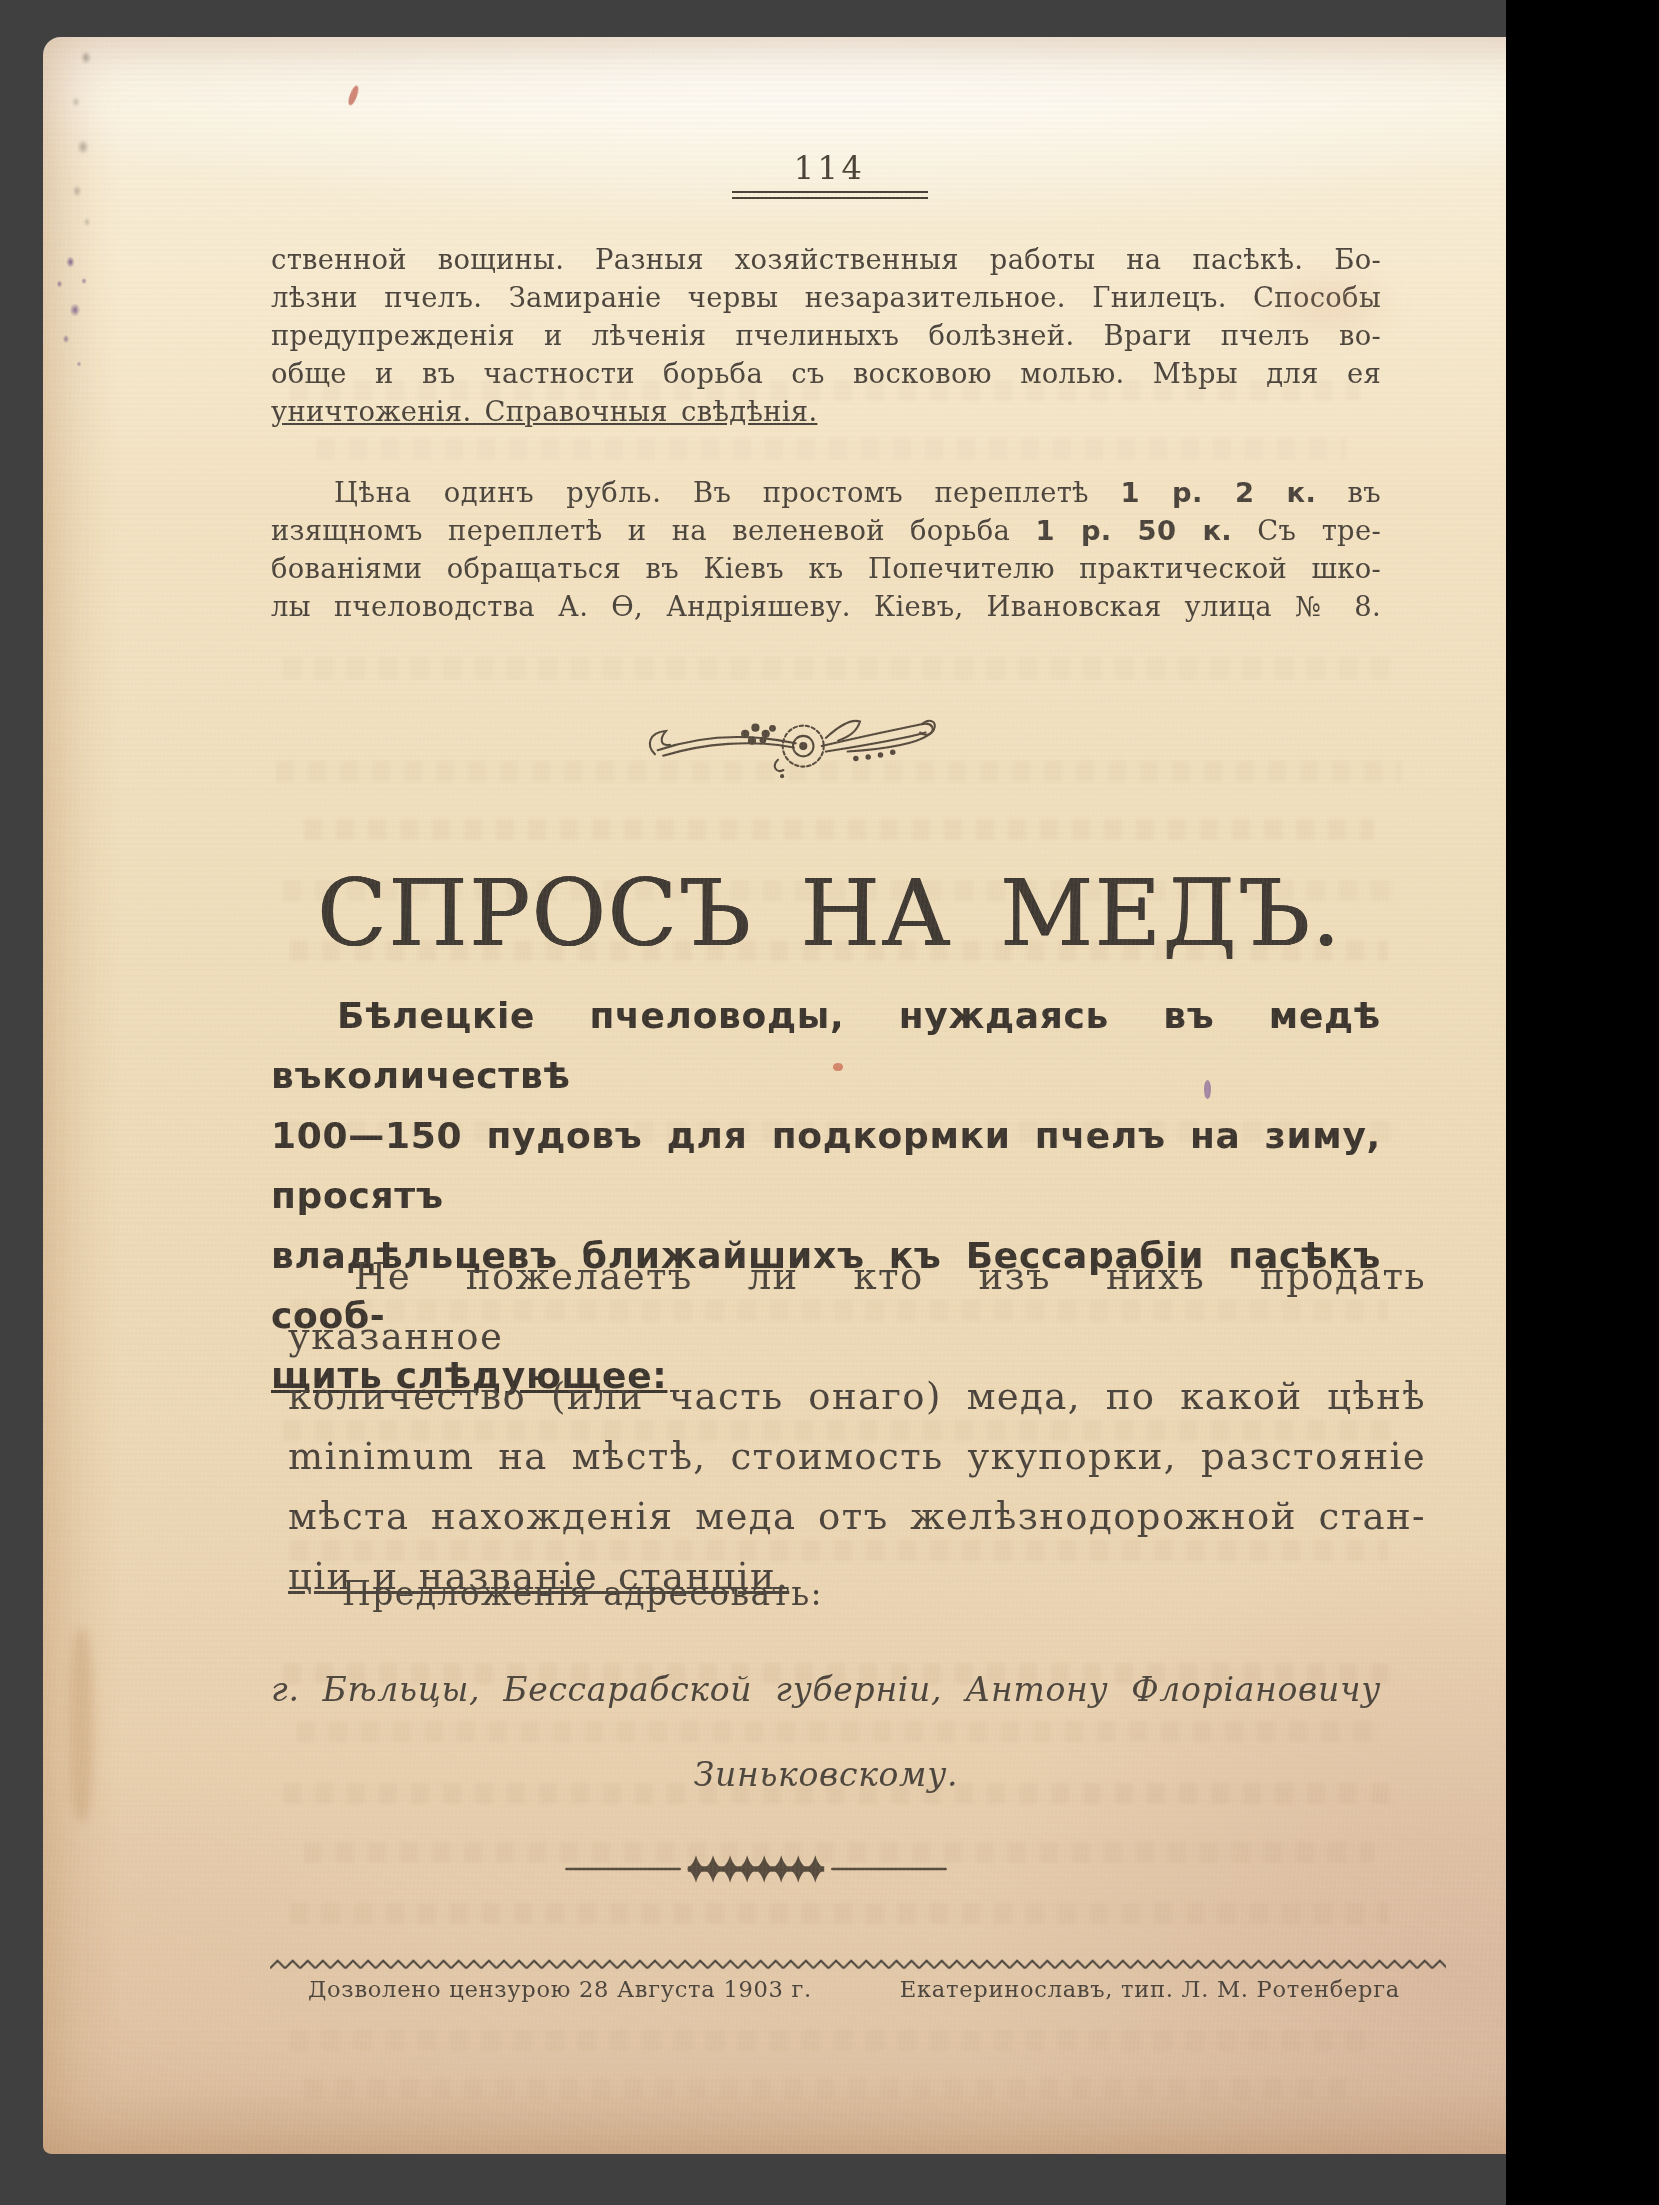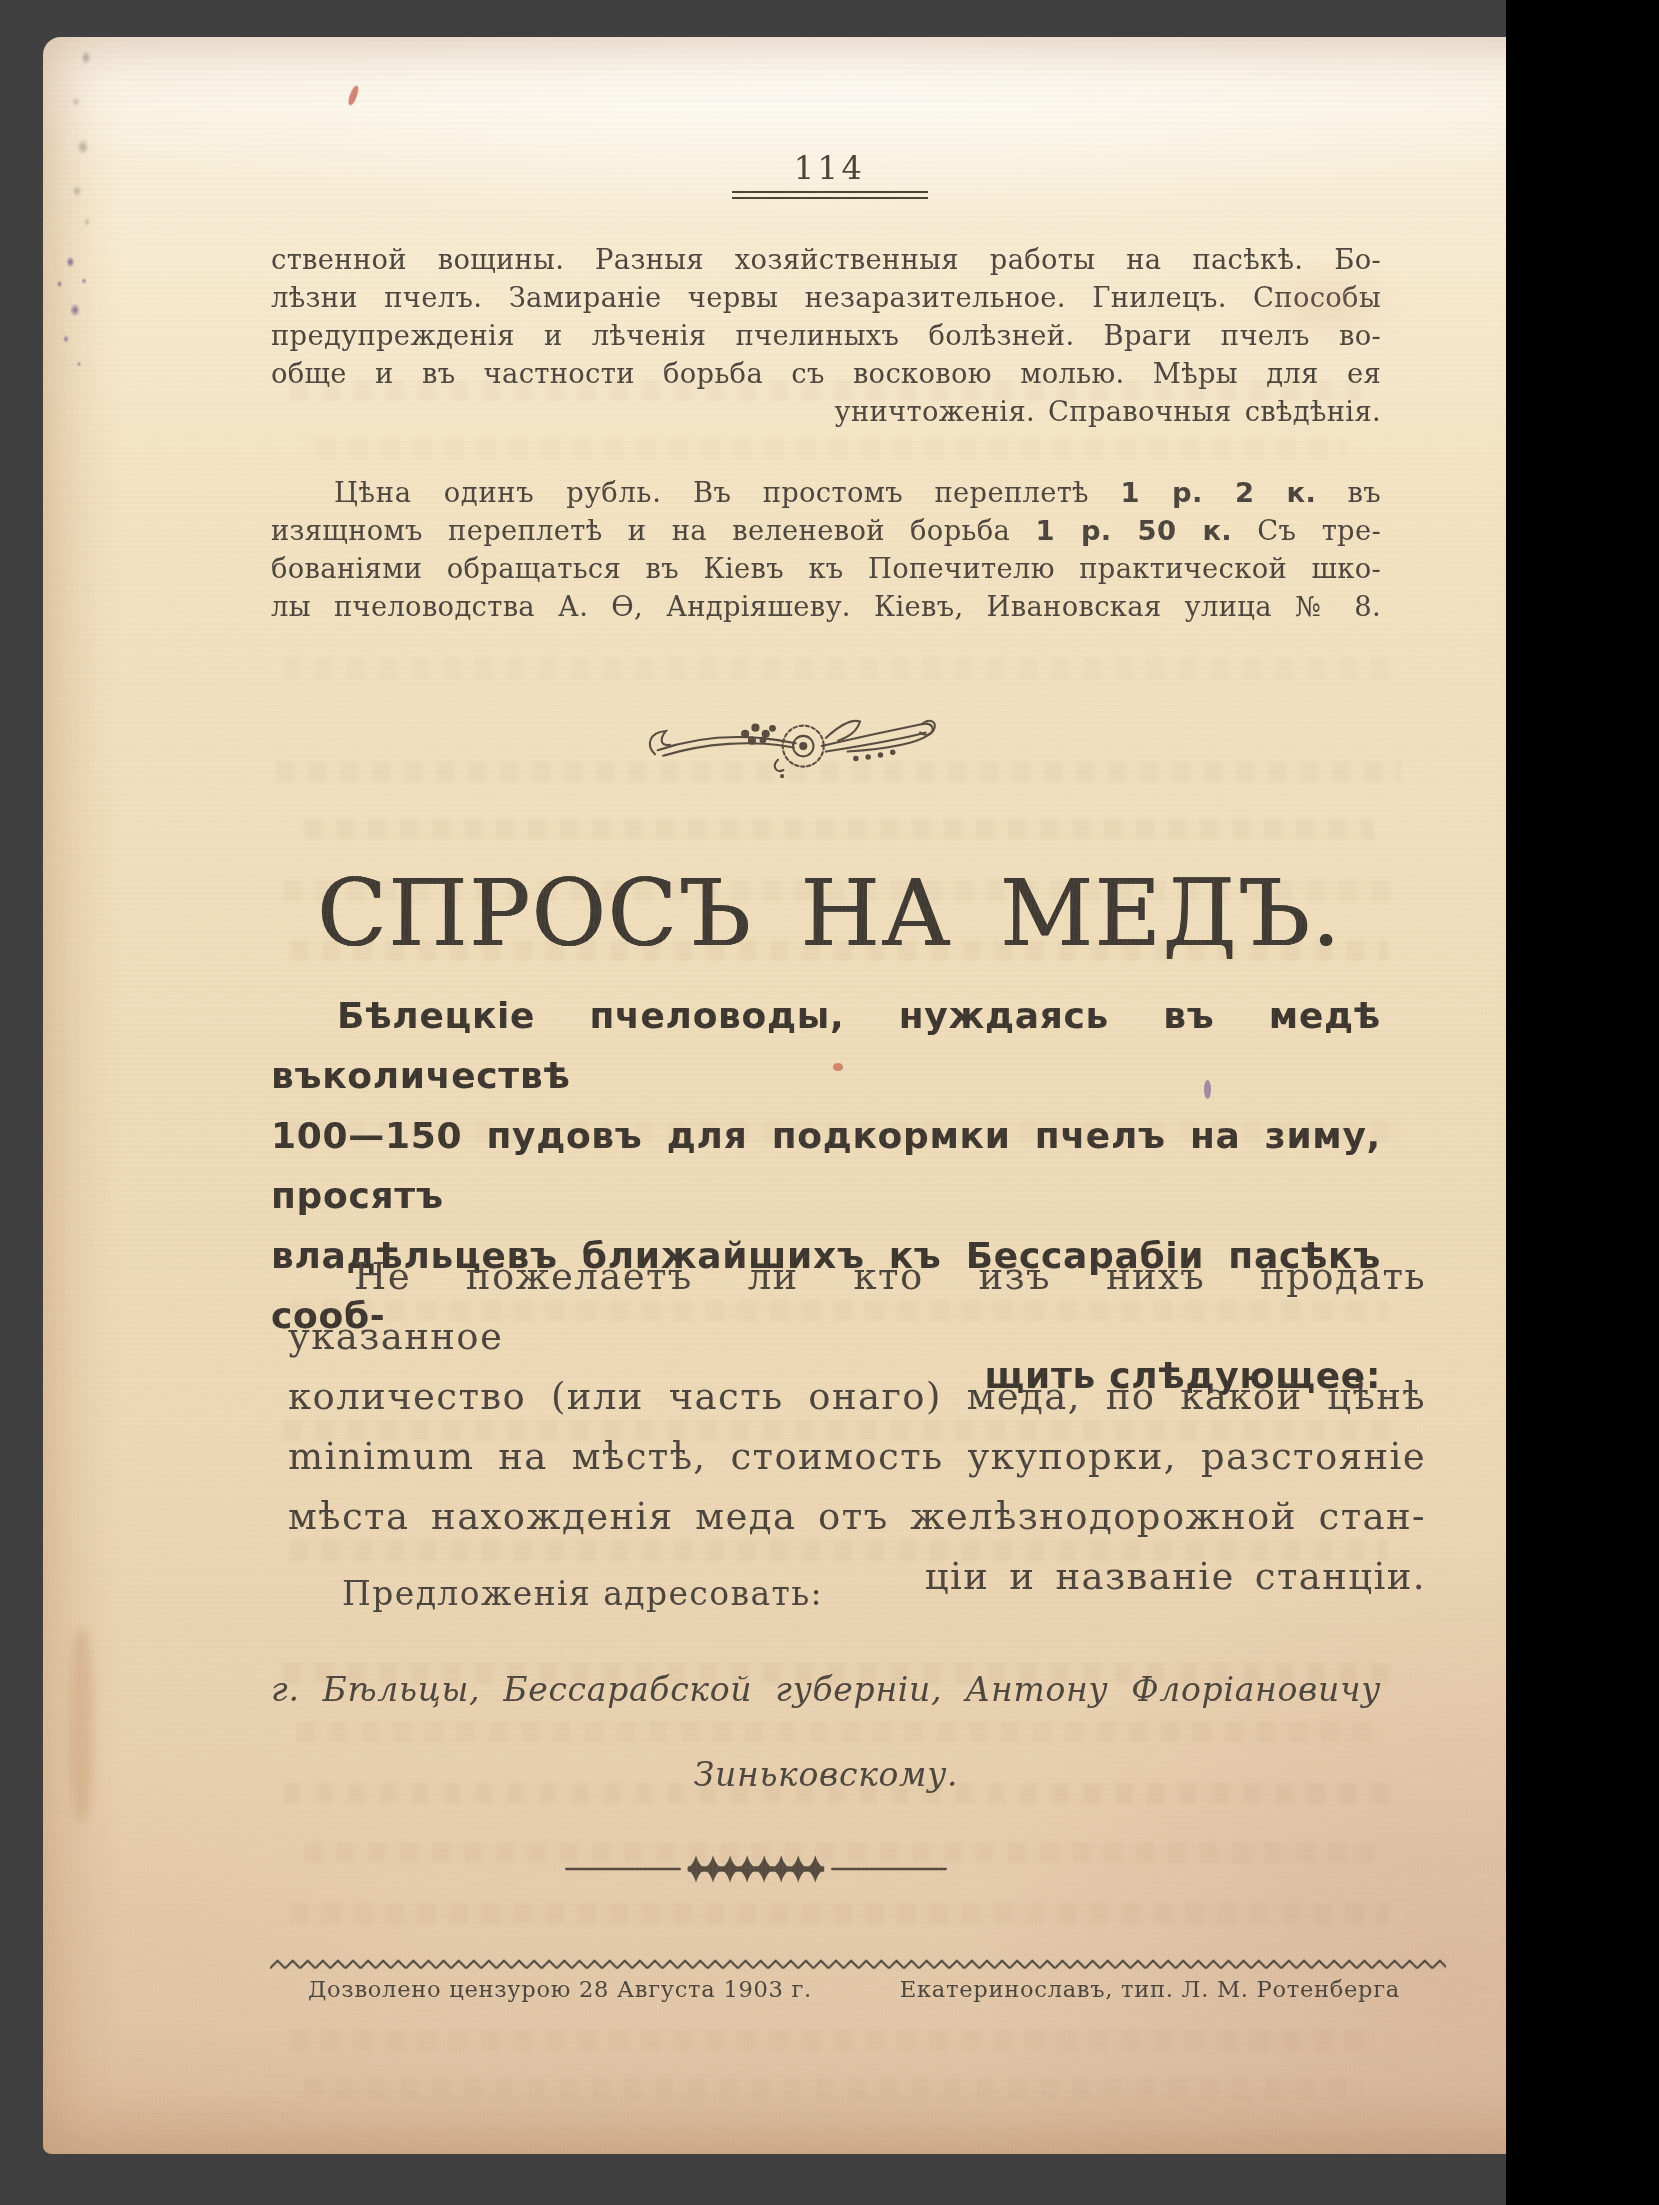--- a/index.html
+++ b/index.html
@@ -16,21 +16,21 @@
                      inset -22px -30px 89px rgba(168,112,82,.26),
                      inset 18px 0 62px rgba(196,152,102,.16);}
   .grain{position:absolute;inset:0;border-radius:inherit;pointer-events:none;opacity:.75;
          background-image:
            repeating-linear-gradient(0deg, rgba(176,136,88,.035) 0 2.1px, transparent 2.1px 5.5px),
            repeating-linear-gradient(94deg, rgba(255,255,255,.05) 0 1.4px, transparent 1.4px 4.1px);}
   
   .abs{position:absolute;}
   .col{left:228px;width:1110px;}
   .jl{text-align:justify;text-align-last:justify;}
-  .ll{text-align:right;}
+  .ll{text-align:left;text-decoration:underline;}
   .cl{text-align:center;font-style:italic;}
   .pageno{top:112px;left:0;width:100%;text-align:center;font-size:32px;letter-spacing:3.4px;color:#4a4136;}
   .pagerule{width:196px;height:4.1px;margin:4.1px auto 0;
             border-top:2.7px solid #4a4136;border-bottom:2.1px solid #4a4136;}
   .intro{top:204px;font-size:27.4px;line-height:38px;letter-spacing:0.3px;word-spacing:4.1px;color:#4b443c;}
   .price{top:437px;font-size:27.4px;line-height:38px;letter-spacing:0.3px;word-spacing:4.1px;color:#4b443c;}
   .price .ind{text-indent:63px;}
   .price b.lead{font-weight:normal;letter-spacing:0.7px;}
   .num{font-family:"DejaVu Sans",sans-serif;font-weight:bold;}
   .title{top:827px;left:0;width:100%;text-align:center;font-size:91px;line-height:1.1;

